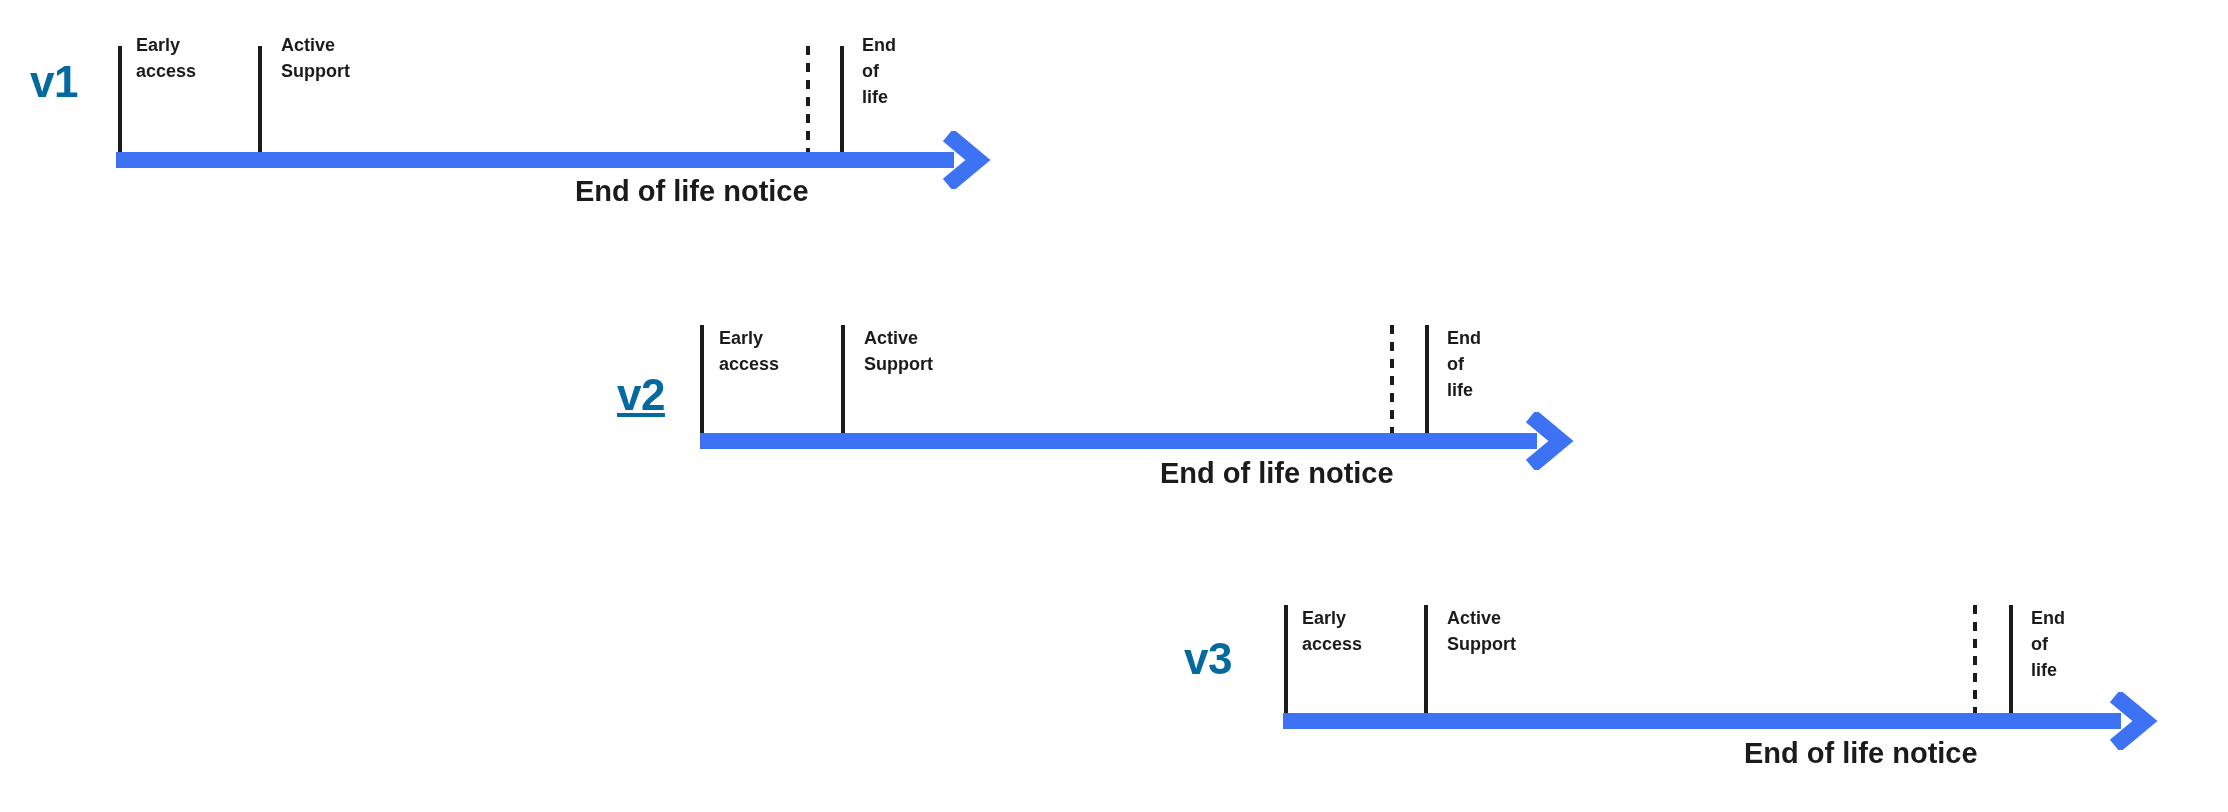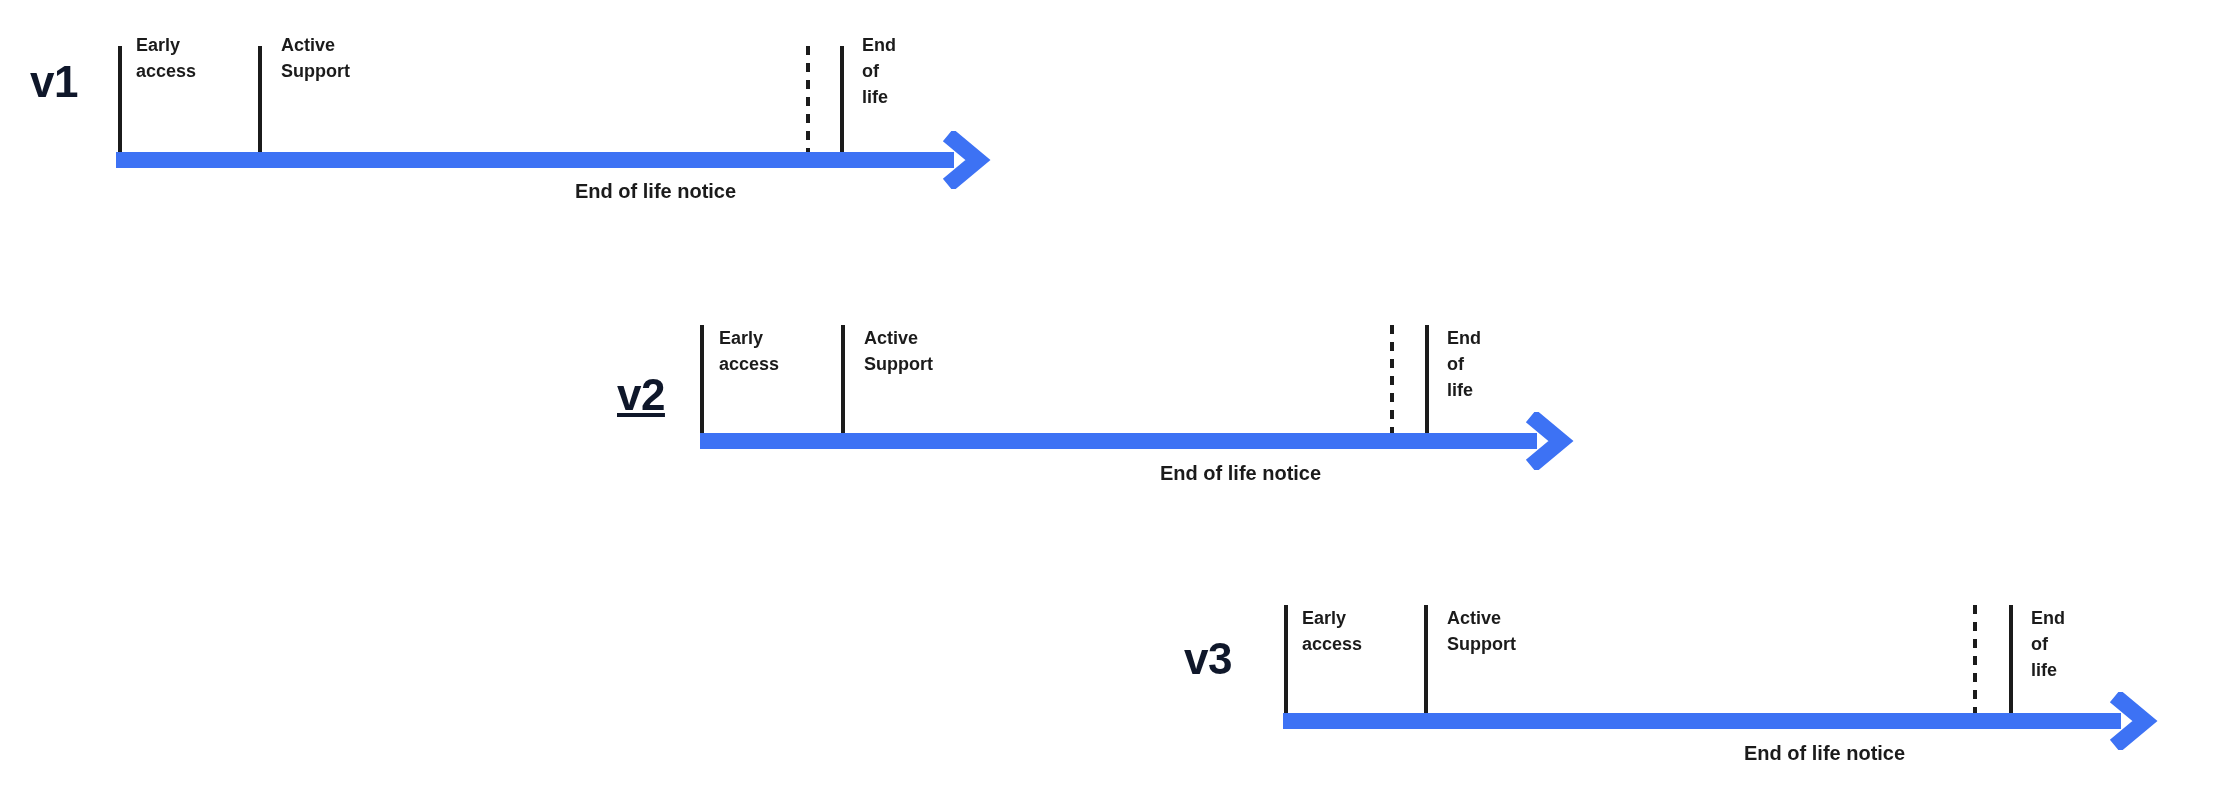--- a/index.html
+++ b/index.html
@@ -25,21 +25,21 @@
     position: absolute;
     left: 0;
     top: 0;
   }
 
   
   .version-label {
     position: absolute;
     font-size: 44px;
     font-weight: bold;
-    color: #0f172a;
+    color: #0369a1;
     letter-spacing: -0.5px;
     line-height: 44px;
     white-space: nowrap;
   }
 
   
   .phase-divider {
     position: absolute;
     width: 4px;
     background: #1b1b1b;
@@ -86,21 +86,21 @@
     height: 58px;
     overflow: visible;
   }
   .arrow-head svg {
     display: block;
   }
 
   
   .notice-label {
     position: absolute;
-    font-size: 20px;
+    font-size: 29px;
     font-weight: bold;
     color: #1b1b1b;
     line-height: 26px;
     white-space: nowrap;
   }
 </style>
 </head>
 <body>
 
 <div id="diagram" style="width: 2228px; height: 812px; background: rgb(255, 255, 255);">

